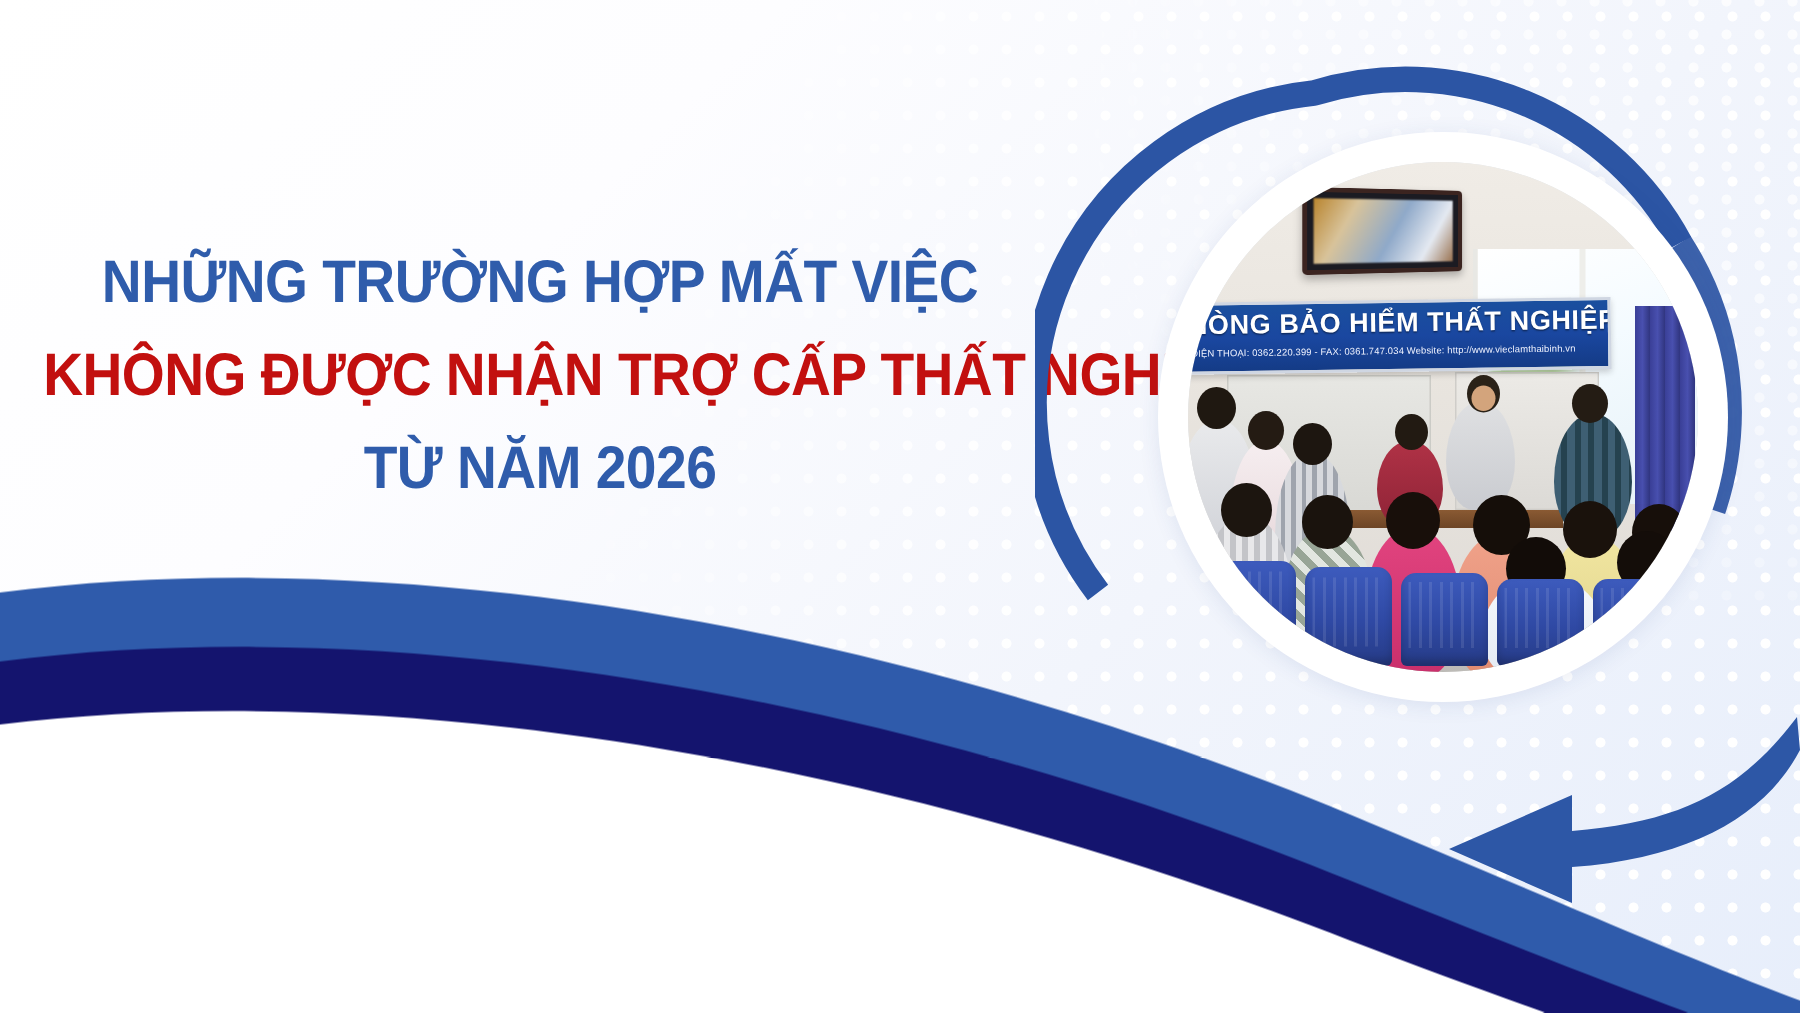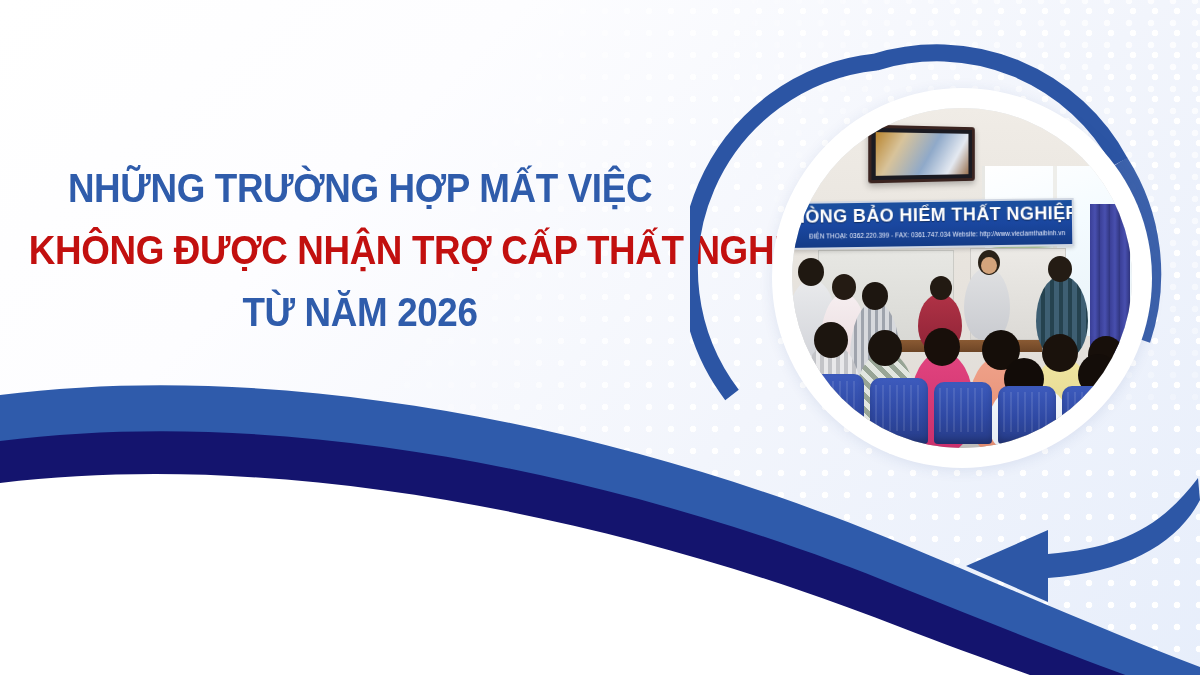--- a/index.html
+++ b/index.html
@@ -75,21 +75,20 @@
     background:#ffffff;
     box-shadow:0 2px 14px rgba(40,70,140,.10);
   }
   .photo-clip {
     position:absolute;
     left:20px; top:20px;
     width:340px; height:340px;
     border-radius:50%;
     overflow:hidden;
     background:#dfe6ee;
-    text-align:center;
   }
 
   
   .scene { position:absolute; inset:0; }
   .sc-wall { position:absolute; inset:0; background:linear-gradient(180deg,#f0ece6 0%,#e9e5df 40%,#dfdbd6 100%); }
   .sc-window {
     position:absolute; right:0px; top:58px; width:150px; height:170px;
     background:linear-gradient(160deg,#ffffff 0%,#f4fbff 40%,#e6f1f7 100%);
     border-left:3px solid #e8e8e4;
   }

